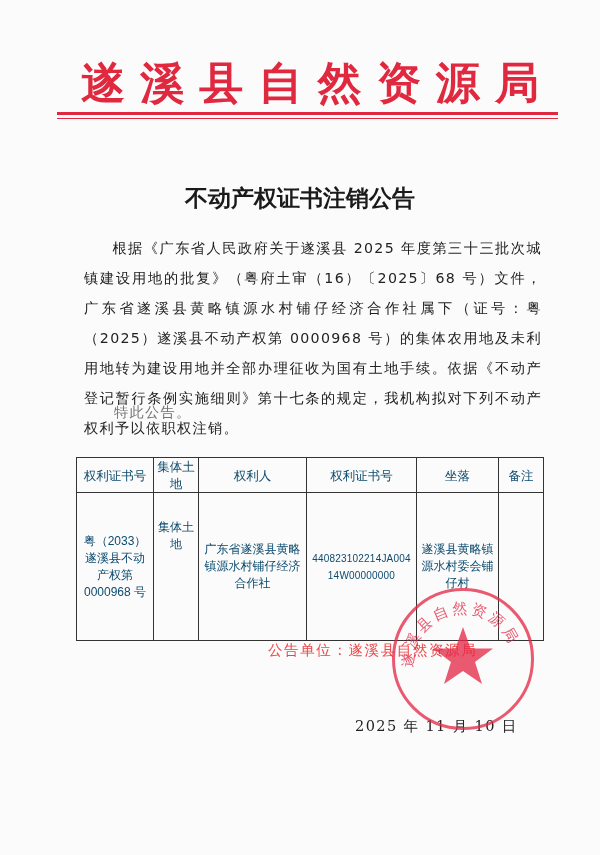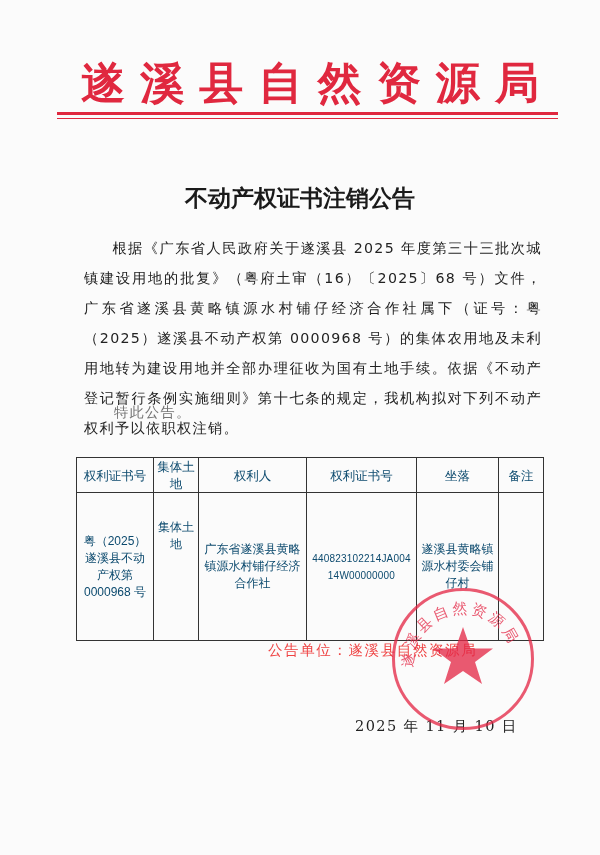--- a/index.html
+++ b/index.html
@@ -97,21 +97,21 @@
       <th style="width:70px">权利证书号</th>
       <th style="width:38px">集体土地</th>
       <th style="width:101px">权利人</th>
       <th style="width:103px">权利证书号</th>
       <th style="width:75px">坐落</th>
       <th style="width:38px">备注</th>
     </tr>
   </thead>
   <tbody>
     <tr>
-      <td>粤（2025）遂溪县不动产权第 0000968 号</td>
+      <td>粤（2033）遂溪县不动产权第 0000968 号</td>
       <td class="type-cell">集体土地</td>
       <td>广东省遂溪县黄略镇源水村铺仔经济合作社</td>
       <td class="unit-cell" style="word-break:break-all;">440823102214JA00414W00000000</td>
       <td>遂溪县黄略镇源水村委会铺仔村</td>
       <td></td>
     </tr>
   </tbody>
 </table>
 
 <div class="signature-unit">公告单位：遂溪县自然资源局</div>

